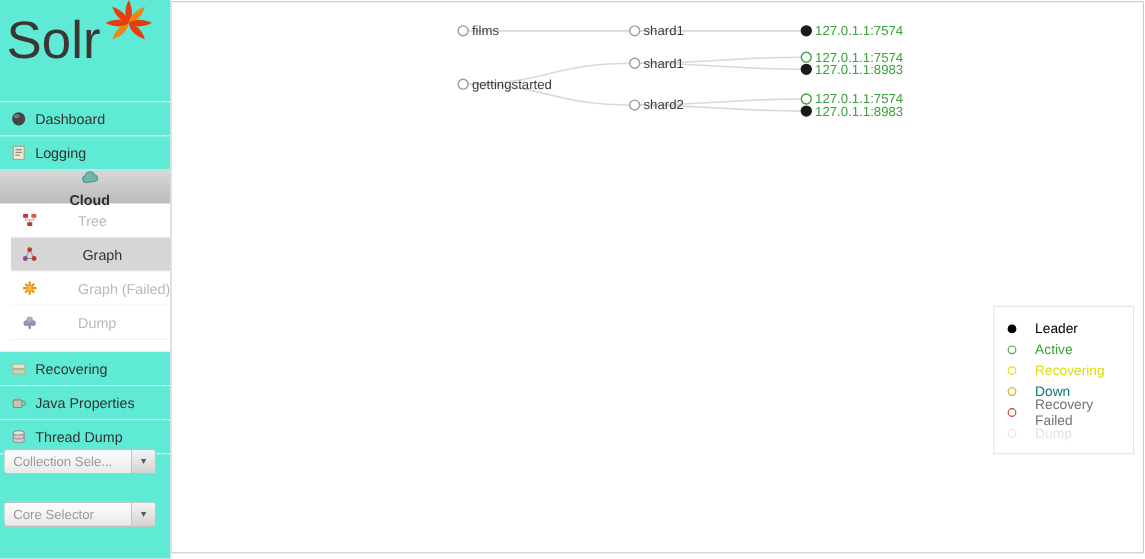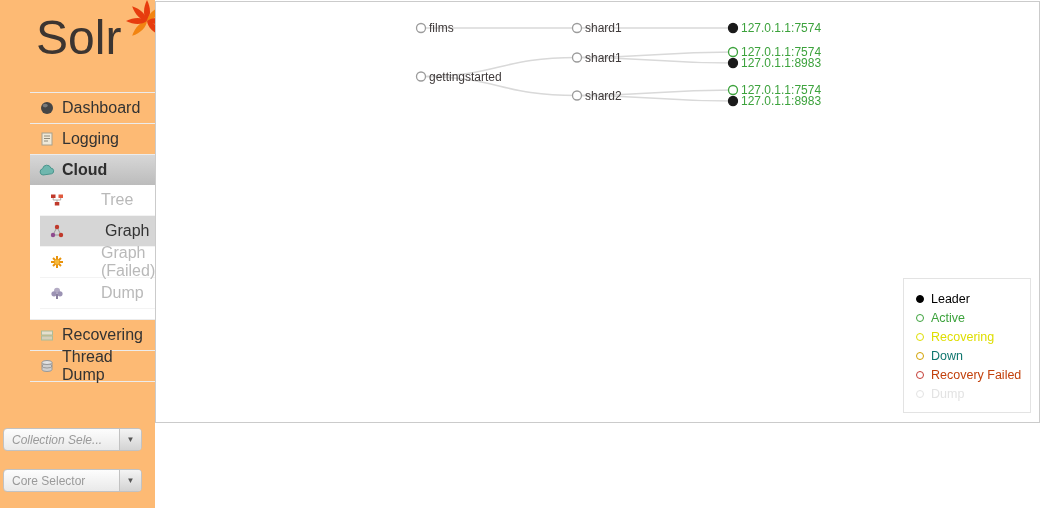--- a/index.html
+++ b/index.html
@@ -2,61 +2,61 @@
 <html><head>
 <meta charset="utf-8">
 <style>
   * { box-sizing: border-box; margin: 0; padding: 0; }
   html,body { width: 1041px; height: 508px; background: #fff; overflow: hidden;
     font-family: "Liberation Sans", sans-serif; }
   body { position: relative; }
   ul { list-style: none; }
 
   
-  #sidebar { position: absolute; left: 0; top: 0; width: 155px; height: 508px; background: #fdba74; padding-left: 30px; }
+  #sidebar { position: absolute; left: 0; top: 0; width: 155px; height: 508px; background: #5eead4; }
   #logo { position: relative; height: 92px; }
   #logo .solr-text { position: absolute; left: 6px; top: 10px; font-size: 48px; color: #3c3531; cursor: pointer; }
   #logo .burst { position: absolute; left: 90px; top: -2px; }
 
   #main-menu { border-top: 1px solid #ececec; }
   #main-menu > li { border-bottom: 1px solid #ececec; }
   .menu-item { display: flex; align-items: center; height: 30px; padding-left: 8px;
-    font-size: 16px; color: #333; cursor: pointer; gap: 7px; }
+    font-size: 13px; color: #333; cursor: pointer; gap: 7px; }
   .mi { width: 17px; display: flex; justify-content: center; align-items: center; flex: none; }
   li.active-parent > .menu-item { background: linear-gradient(#d7d7d7, #bcbcbc);
-    font-weight: bold; color: #2e2e2e; }
+    font-weight: bold; color: #2e2e2e; flex-direction: column; }
 
   #cloud-submenu { padding: 0 0 10px 10px; background: #fff; }
   #cloud-submenu li { border-bottom: 1px solid #f3f3f3; }
   #cloud-submenu li.disabled .menu-item { color: #b9b9b9; cursor: default; gap: 36px; }
   #cloud-submenu li.active .menu-item { background: #d6d6d6; gap: 40px; }
 
   
   .selector { position: absolute; left: 3px; width: 139px; height: 23px;
     border: 1px solid #c2c2c2; border-radius: 4px;
     background: linear-gradient(#fdfdfd, #e9e9e9);
     display: flex; align-items: center; font-size: 12px; color: #9a9a9a; cursor: pointer; }
   .sel-label { flex: 1; padding-left: 8px; white-space: nowrap; overflow: hidden; }
   .sel-arrow { width: 22px; height: 100%; border-left: 1px solid #c2c2c2;
     background: linear-gradient(#f4f4f4, #d3d3d3); border-radius: 0 3px 3px 0;
     display: flex; align-items: center; justify-content: center;
     font-size: 8px; color: #555; }
-  #collection-selector { top: 428px; font-style: italic; }
-  #core-selector { top: 469px; gap: 28px; }
-
-  
-  #main-panel { position: absolute; left: 155px; top: 1px; width: 885px; height: 422px;
+  #collection-selector { top: 408px; }
+  #core-selector { top: 456px; gap: 28px; }
+
+  
+  #main-panel { position: absolute; left: 155px; top: 1px; width: 885px; height: 502px;
     border: 1px solid #cbcbcb; background: #fff; }
   #graph-svg { position: absolute; left: 0; top: 0; }
   #graph-svg text { font-family: "Liberation Sans", sans-serif; font-size: 12px; }
 
   
   #legend { position: absolute; left: 747px; top: 276px; width: 128px;
     border: 1px solid #e3e3e3; background: #fff; padding: 10px 8px 9px 12px; }
-  #legend li { display: flex; align-items: center; gap: 7px; height: 19px; font-size: 12.5px; }
+  #legend li { display: flex; align-items: center; gap: 17px; height: 19px; font-size: 12.5px; }
   .legend-marker { width: 8px; height: 8px; border-radius: 50%; border: 1.5px solid #000; flex: none; }
 </style>
 </head>
 <body>
 
 <div id="sidebar">
 
   <div id="logo">
     <span class="solr-text">Solr</span>
     <svg class="burst" width="52" height="48" viewBox="0 0 52 48">
@@ -167,20 +167,32 @@
     <li>
       <div class="menu-item">
         <span class="mi">
           <svg width="14" height="14">
               <rect x="1.5" y="3" width="11" height="4" fill="#e6dfcd" stroke="#aba globe" stroke-width="0"></rect>
               <rect x="1.5" y="3" width="11" height="4" fill="#e6dfcd" stroke="#ab9"></rect>
               <rect x="1.5" y="8" width="11" height="4" fill="#d6cfba" stroke="#ab9"></rect>
             </svg>
         </span>
         <span>Recovering</span>
+      </div>
+    </li>
+    <li>
+      <div class="menu-item">
+        <span class="mi">
+          <svg width="14" height="14">
+              <rect x="2" y="4.5" width="8" height="7" rx="1.5" fill="#c9c2b2" stroke="#8d877a"></rect>
+              <path d="M10 5.8 h1.3 a1.9 1.9 0 0 1 0 3.8 H10" fill="none" stroke="#8d877a"></path>
+              <path d="M4.5 1.5 q1 1.2 0 2.4 M7.5 1.5 q1 1.2 0 2.4" stroke="#b3ada0" fill="none"></path>
+            </svg>
+        </span>
+        <span>Java Properties</span>
       </div>
     </li>
     <li>
       <div class="menu-item">
         <span class="mi">
           <svg width="14" height="14">
               <path d="M2 3.5 v7 a5 2 0 0 0 10 0 v-7" fill="#cfcfcf" stroke="#979797"></path>
               <ellipse cx="7" cy="7" rx="5" ry="2" fill="none" stroke="#979797"></ellipse>
               <ellipse cx="7" cy="3.5" rx="5" ry="2" fill="#e2e2e2" stroke="#979797"></ellipse>
             </svg>
@@ -247,21 +259,21 @@
       <li>
         <span class="legend-marker" style="border-color: rgb(222, 222, 0);"></span>
         <span class="legend-label" style="color: rgb(222, 222, 0);">Recovering</span>
       </li>
       <li>
         <span class="legend-marker" style="border-color: rgb(210, 161, 0);"></span>
         <span class="legend-label" style="color: #0f766e;">Down</span>
       </li>
       <li>
         <span class="legend-marker" style="border-color: rgb(196, 60, 53);"></span>
-        <span class="legend-label" style="color: #c2410c;">Recovery Failed</span>
+        <span class="legend-label" style="color: #737373;">Recovery Failed</span>
       </li>
       <li>
         <span class="legend-marker" style="border-color: rgb(227, 227, 227);"></span>
         <span class="legend-label" style="color: rgb(227, 227, 227);">Dump</span>
       </li>
     </ul>
   </div>
 
 </div>
 

